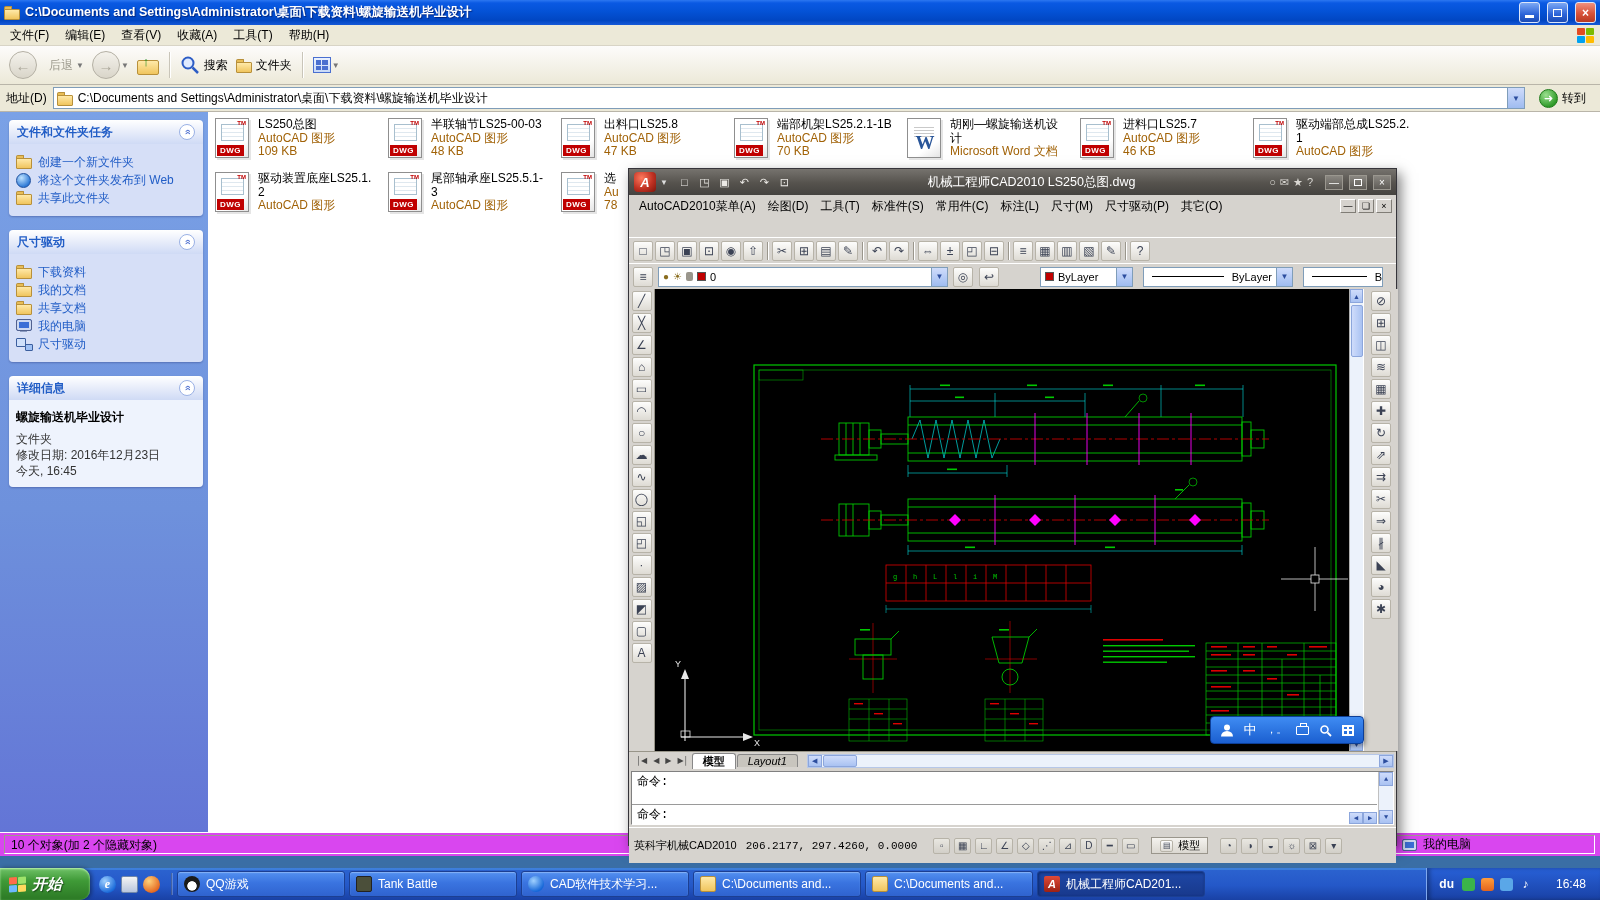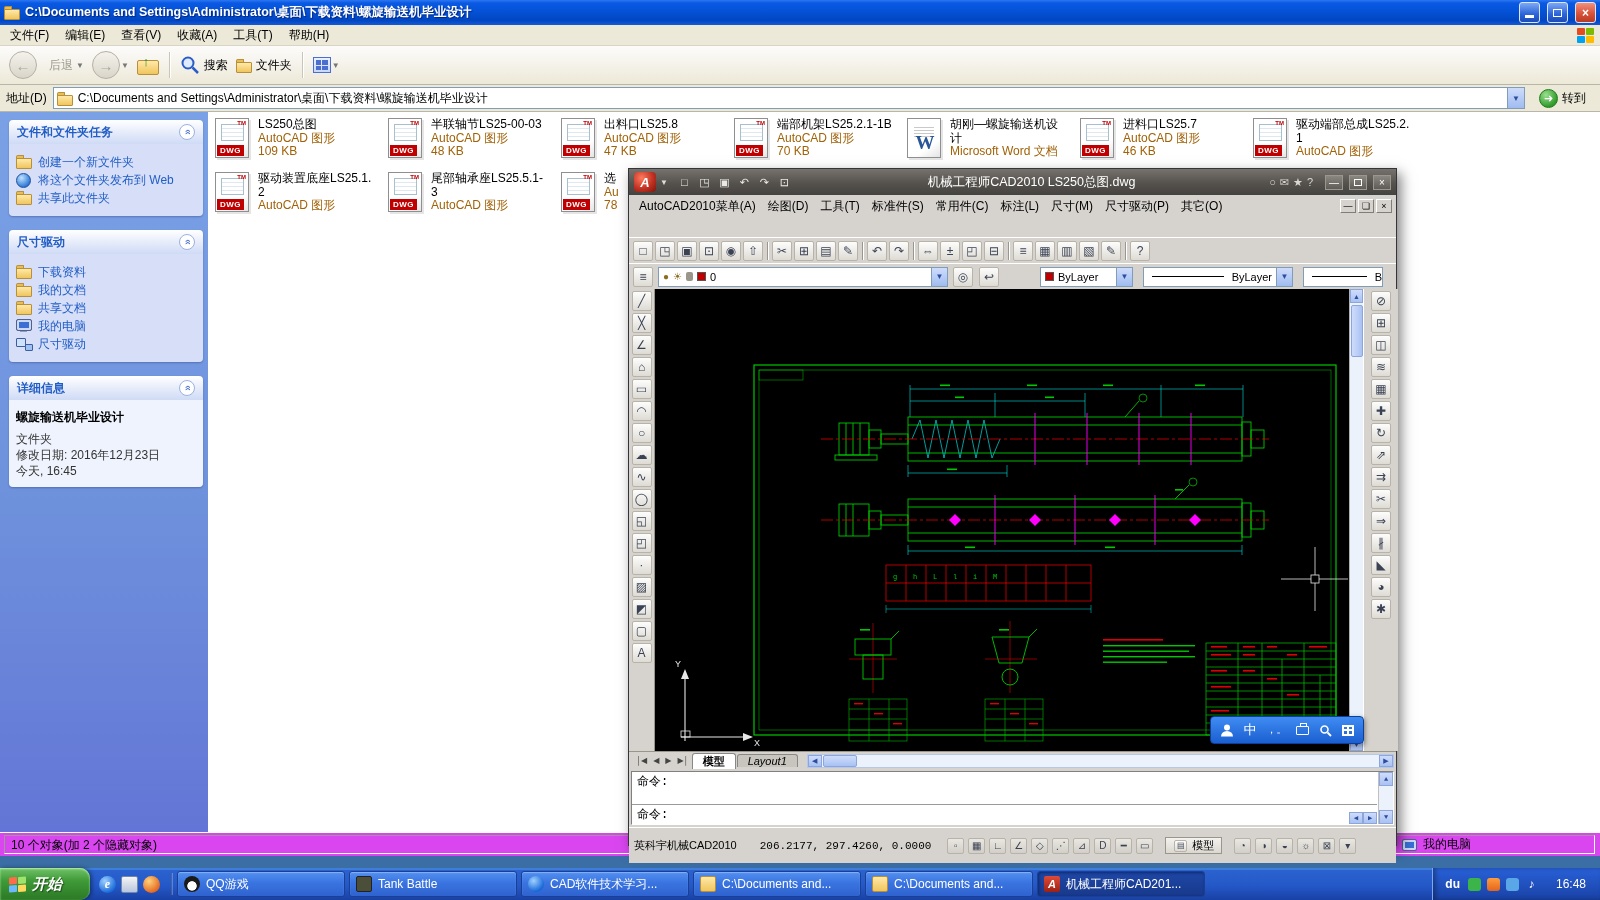--- a/index.html
+++ b/index.html
@@ -120,21 +120,21 @@
 .harr{width:14px;height:12px;background:linear-gradient(#cfdcfb,#a9c2f2);border:1px solid #8ca6dc;color:#2c4d9e;font-size:7px;display:flex;align-items:center;justify-content:center;cursor:pointer;flex:none}
 .hthumb{width:34px;height:12px;background:linear-gradient(#cfdcfb,#a9c2f2);border:1px solid #8ca6dc;border-radius:2px;margin-left:1px;cursor:grab}
 .hspace{flex:1}
 .ac-cmd{position:absolute;left:0;top:600px;width:100%;height:58px;background:#d6d3ce;padding:2px}
 .cmd-box{position:relative;width:100%;height:100%;background:#fff;border:1px solid;border-color:#808080 #fff #fff #808080;font-family:"Liberation Mono",monospace;font-size:12px}
 .cmd-hist{padding:2px 20px 0 5px;line-height:16px}
 .cmd-line{position:absolute;left:0;bottom:0;width:calc(100% - 16px);border-top:1px solid #9a9a9a;padding:1px 5px;background:#fff}
 .cmd-vs{position:absolute;right:0;top:0;width:15px;height:100%;background:#ecf2fb;border-left:1px solid #c0c0c0;display:flex;flex-direction:column;justify-content:space-between}
 .cmd-hs{position:absolute;right:16px;bottom:0;display:flex}
 .ac-status{position:absolute;left:0;top:658px;width:100%;height:36px;background:#d6d3ce;display:flex;align-items:center;gap:3px;padding:12px 5px;font-size:11px;border-top:1px solid #fff}
-.st-coords{margin-left:20px;font-family:"Liberation Mono",monospace;font-size:11px}
+.st-coords{margin-left:6px;font-family:"Liberation Mono",monospace;font-size:11px}
 .st-toggles{display:flex;gap:2px;margin-left:12px}
 .st-toggles .tbi,.st-right .tbi{width:17px;height:16px;font-size:10px;background:linear-gradient(#e9e7e1,#d2cfc8)}
 .st-model{display:flex;align-items:center;gap:4px;border:1px solid #9a968c;background:linear-gradient(#f4f2ee,#dbd8d1);height:17px;padding:0 7px;margin-left:8px;cursor:pointer}
 .st-right{display:flex;gap:2px;margin-left:8px}
 
 
 #ime{position:absolute;left:1210px;top:716px;width:154px;height:28px;background:linear-gradient(#3f8cf3,#1b5fd0);border:1px solid #0d3f97;border-radius:4px;display:flex;align-items:center;justify-content:space-around;color:#fff;box-shadow:1px 2px 5px rgba(0,0,0,.45);padding:0 4px}
 #ime .ime-it{font-size:13px;cursor:pointer;display:flex;align-items:center}
 .ime-grid{width:12px;height:11px;border:1.5px solid #fff;display:grid;grid-template:1fr 1fr/1fr 1fr}
 .ime-grid i{border:.5px solid #fff}
@@ -162,21 +162,21 @@
 .bic.folder{background:linear-gradient(#ffe9a8,#f0c55e);border:1px solid #b8903a}
 .bic.acad{background:linear-gradient(#e04a38,#9c2114);color:#fff;font-size:11px;font-weight:bold;font-style:italic}
 #tray{margin-left:auto;display:flex;align-items:center;gap:8px;padding:0 14px 0 12px;background:linear-gradient(#2861d8,#1941a5);border-left:1px solid #7fa8ef;box-shadow:inset 3px 0 4px rgba(0,0,0,.3)}
 .tray-lang{color:#fff;font-weight:bold;cursor:pointer}
 .dot{width:13px;height:13px;border-radius:3px;cursor:pointer;display:flex;align-items:center;justify-content:center;color:#fff;font-size:10px}
 .dot.ime-icon{background:#3bb44a}
 .dot.antivirus-icon{background:linear-gradient(#ff9d3c,#e3641d)}
 .dot.network-status-icon{background:#5aa7e8}
 .dot.volume-icon{background:transparent}
 .dot.volume-icon::after{content:"♪";font-size:12px}
-.clock{color:#fff;margin-left:10px;cursor:default}
+.clock{color:#fff;margin-left:16px;cursor:default}
 </style>
 </head>
 <body>
 
 <div id="screen">
 
   <div id="explorer">
     <div class="xp-title">
       <span class="fold-s"></span>
       <span class="xp-title-text">C:\Documents and Settings\Administrator\桌面\下载资料\螺旋输送机毕业设计</span>

